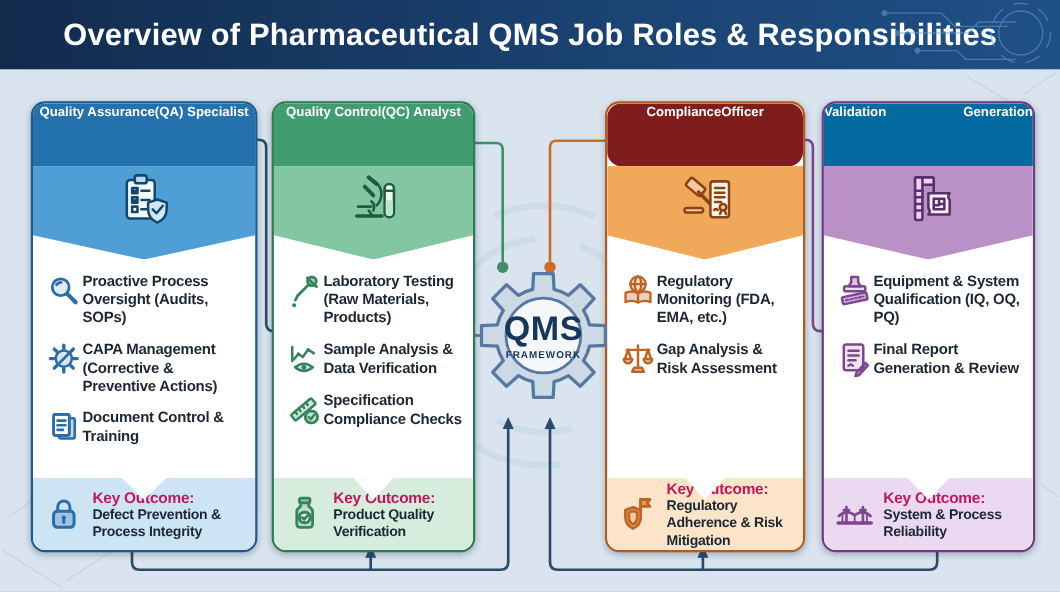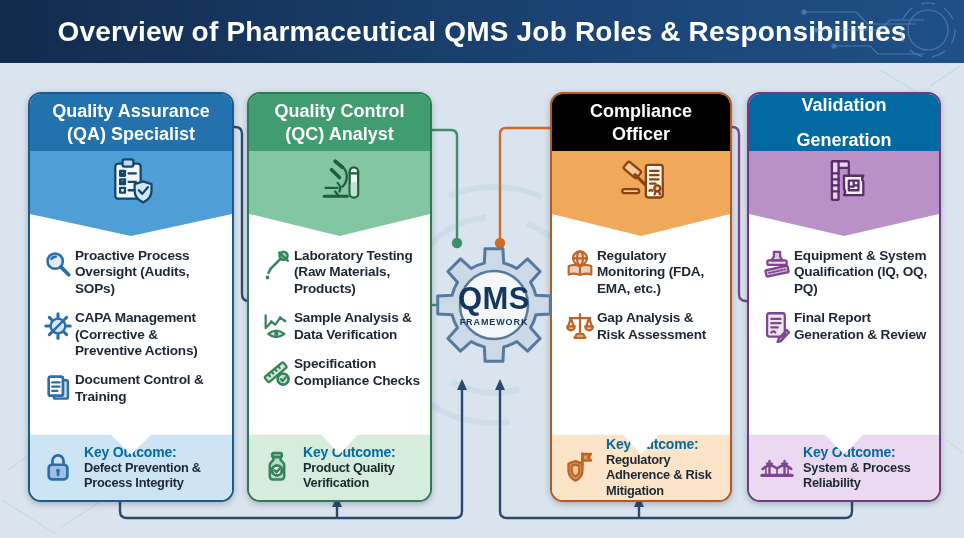--- a/index.html
+++ b/index.html
@@ -9,47 +9,47 @@
   .titlebar{position:absolute;top:0;left:0;right:0;height:63px;
             background:linear-gradient(90deg,#122b4d 0%,#1a4271 55%,#1f5086 100%);
             display:flex;align-items:center;justify-content:center;z-index:4;}
   .titlebar h1{color:#fff;font-size:28px;font-weight:bold;margin:0;letter-spacing:.2px;white-space:nowrap;}
   .title-deco{position:absolute;right:0;top:0;height:63px;opacity:.55;}
   
   .wires{position:absolute;left:0;top:0;z-index:1;}
   
   .col{position:absolute;top:92px;height:406px;background:#fff;border-radius:13px;overflow:hidden;
        z-index:2;box-shadow:0 2px 6px rgba(20,40,70,.28);}
-  .col-header{height:57px;display:flex;flex-direction:column;justify-content:center;text-align:center;
-              color:#fff;font-weight:bold;font-size:18px;line-height:1.24;}
+  .col-header{height:57px;display:flex;justify-content:center;text-align:center;
+              color:#fff;font-weight:bold;font-size:12px;line-height:1.24;}
   .icon-zone{height:82px;display:flex;align-items:flex-start;justify-content:center;padding-top:3px;
              clip-path:polygon(0 0,100% 0,100% 74%,50% 100%,0 74%);}
   .icon-zone svg{width:60px;height:58px;}
   .items{padding:11px 6px 0 11px;}
   .item{display:flex;gap:0;margin-bottom:12px;align-items:flex-start;}
   .it-icon{width:34px;height:34px;flex:none;}
   .it-icon svg{width:34px;height:34px;}
   .it-text{font-size:13.6px;line-height:16.4px;color:#1d2733;font-weight:bold;padding-top:1px;
            font-stretch:condensed;letter-spacing:-.2px;}
   .outcome{position:absolute;bottom:0;left:0;right:0;height:76px;
            clip-path:polygon(0 14%,40% 14%,50% 40%,60% 14%,100% 14%,100% 100%,0 100%);
            display:flex;align-items:center;gap:8px;padding:14px 6px 4px 10px;box-sizing:border-box;}
   .oc-icon{flex:none;width:36px;height:36px;}
   .oc-icon svg{width:36px;height:36px;}
-  .oc-label{font-weight:bold;font-size:14px;color:#0369a1;letter-spacing:-.2px;}
+  .oc-label{font-weight:bold;font-size:14px;color:#be185d;letter-spacing:-.2px;}
   .oc-body{font-size:12.8px;line-height:15.2px;color:#1d2733;font-weight:bold;letter-spacing:-.25px;}
   
   .c-qa{left:28px;width:202px;border:2.5px solid #1c5a8c;}
   .c-qa .col-header{background:#2371ad;} .c-qa .icon-zone{background:#4f9fd6;}
   .c-qa .outcome{background:#cde4f5;} .c-qa .it-icon,.c-qa .oc-icon{color:#2a6da8;}
   .c-qc{left:247px;width:181px;border:2.5px solid #2e7a52;}
   .c-qc .col-header{background:#419c6f;} .c-qc .icon-zone{background:#83c7a2;}
   .c-qc .outcome{background:#d6ecdc;} .c-qc .it-icon,.c-qc .oc-icon{color:#35855c;}
   .c-co{left:550px;width:178px;border:2.5px solid #b55b1d;}
-  .c-co .col-header{background:#000000;} .c-co .icon-zone{background:#f0a95b;}
+  .c-co .col-header{background:#7f1d1d;border-radius:13px;} .c-co .icon-zone{background:#f0a95b;}
   .c-co .outcome{background:#fce4c8;} .c-co .it-icon,.c-co .oc-icon{color:#c06422;}
   .c-vs{left:747px;width:190px;border:2.5px solid #6f3a80;}
   .c-vs .col-header{background:#0369a1;justify-content:space-between;} .c-vs .icon-zone{background:#b991c6;}
   .c-vs .outcome{background:#ead9f0;} .c-vs .it-icon,.c-vs .oc-icon{color:#7d4690;}
   
   .gear{position:absolute;left:432px;top:243px;width:124px;height:124px;z-index:3;}
   .gear-text{position:absolute;left:0;top:0;width:124px;height:124px;display:flex;flex-direction:column;
              align-items:center;justify-content:center;pointer-events:none;}
   .gear-text .t1{font-size:31px;font-weight:bold;color:#16365c;letter-spacing:.5px;line-height:1;}
   .gear-text .t2{font-size:9px;font-weight:bold;color:#16365c;letter-spacing:.9px;margin-top:3px;}

